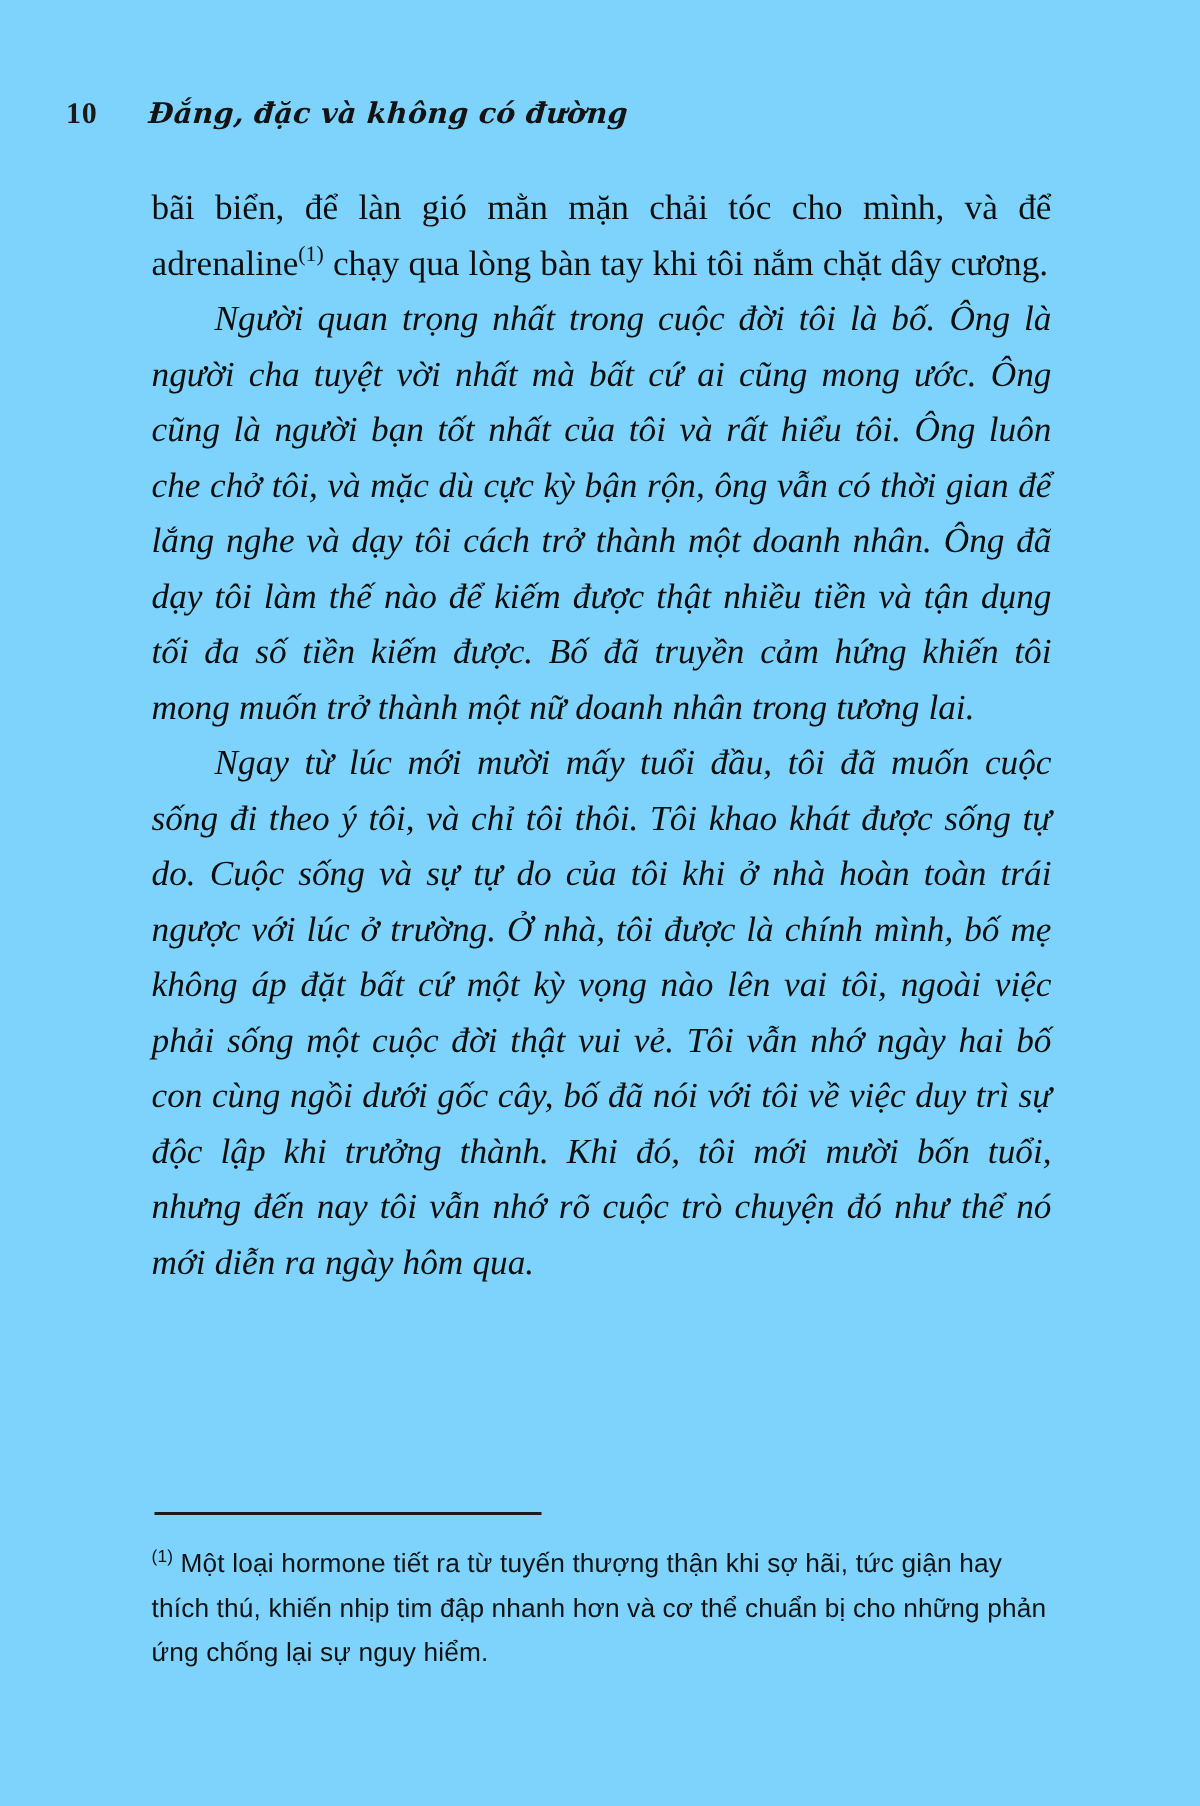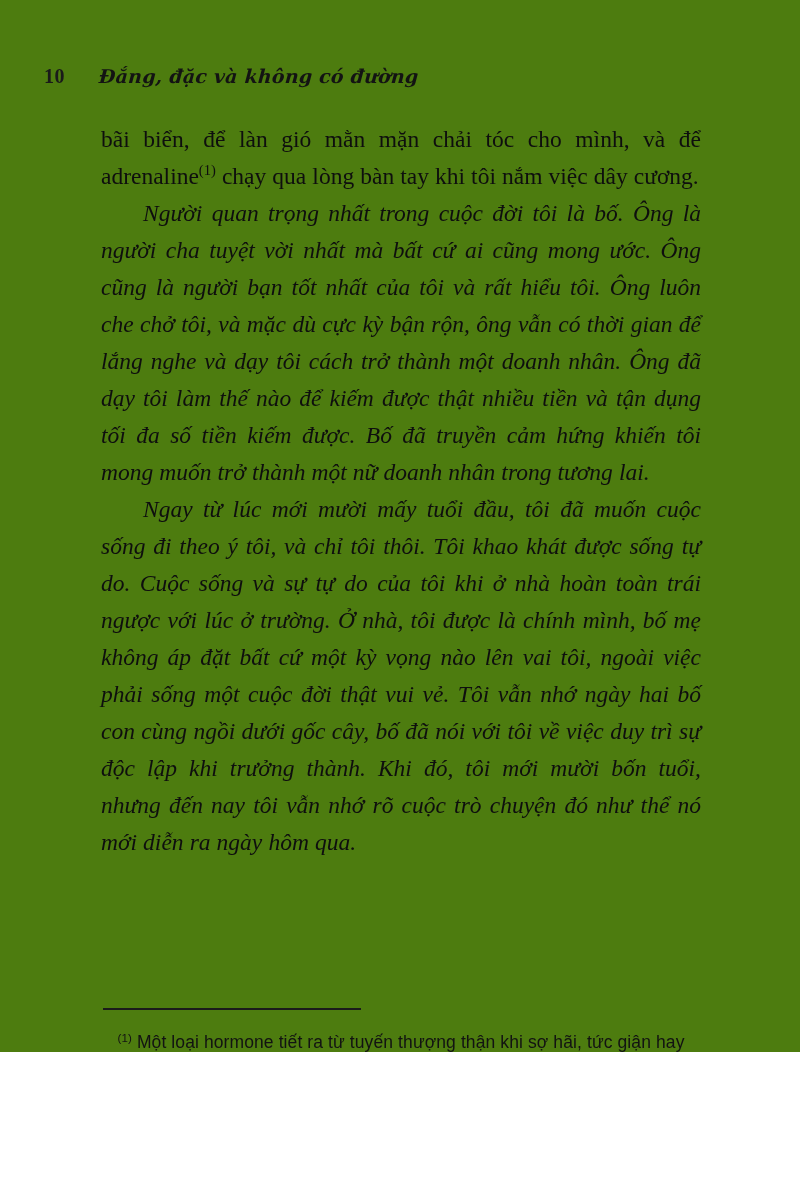--- a/index.html
+++ b/index.html
@@ -5,22 +5,22 @@
 <style>
   html, body {
     margin: 0;
     padding: 0;
     background: #ffffff;
   }
 
   .page {
     position: relative;
     width: 800px;
-    height: 1052px;
-    background: #4d7c0f;
+    height: 1204px;
+    background: #7dd3fc;
     overflow: hidden;
     box-sizing: border-box;
   }
 
   
   .running-head {
     position: absolute;
     left: 0;
     top: 66px;
     width: 800px;
@@ -97,21 +97,21 @@
     border-top: 2.4px solid #1b1b1b;
     margin: 0 0 18px 2px;
   }
 
   .footnote-text {
     font-family: "Liberation Sans", "DejaVu Sans", sans-serif;
     font-size: 17.5px;
     line-height: 29.5px;
     color: #121212;
     margin: 0;
-    text-align: center;
+    text-align: left;
     letter-spacing: 0.1px;
   }
 
   .footnote-text sup {
     font-size: 0.66em;
     vertical-align: 0.55em;
     line-height: 0;
   }
 </style>
 </head>
@@ -119,21 +119,21 @@
 
 <div class="page">
 
   <div class="running-head">
     <span class="folio">10</span>
     <span class="head-title">Đắng, đặc và không có đường</span>
   </div>
 
   <div class="textblock">
 
-    <p class="para"><span>bãi biển, để làn gió mằn mặn chải tóc cho mình, và để adrenaline</span><sup>(1)</sup><span> chạy qua lòng bàn tay khi tôi nắm việc dây cương.</span></p>
+    <p class="para"><span>bãi biển, để làn gió mằn mặn chải tóc cho mình, và để adrenaline</span><sup>(1)</sup><span> chạy qua lòng bàn tay khi tôi nắm chặt dây cương.</span></p>
 
     <p class="para indent">Người quan trọng nhất trong cuộc đời tôi là bố. Ông là người cha tuyệt vời nhất mà bất cứ ai cũng mong ước. Ông cũng là người bạn tốt nhất của tôi và rất hiểu tôi. Ông luôn che chở tôi, và mặc dù cực kỳ bận rộn, ông vẫn có thời gian để lắng nghe và dạy tôi cách trở thành một doanh nhân. Ông đã dạy tôi làm thế nào để kiếm được thật nhiều tiền và tận dụng tối đa số tiền kiếm được. Bố đã truyền cảm hứng khiến tôi mong muốn trở thành một nữ doanh nhân trong tương lai.</p>
 
     <p class="para indent">Ngay từ lúc mới mười mấy tuổi đầu, tôi đã muốn cuộc sống đi theo ý tôi, và chỉ tôi thôi. Tôi khao khát được sống tự do. Cuộc sống và sự tự do của tôi khi ở nhà hoàn toàn trái ngược với lúc ở trường. Ở nhà, tôi được là chính mình, bố mẹ không áp đặt bất cứ một kỳ vọng nào lên vai tôi, ngoài việc phải sống một cuộc đời thật vui vẻ. Tôi vẫn nhớ ngày hai bố con cùng ngồi dưới gốc cây, bố đã nói với tôi về việc duy trì sự độc lập khi trưởng thành. Khi đó, tôi mới mười bốn tuổi, nhưng đến nay tôi vẫn nhớ rõ cuộc trò chuyện đó như thể nó mới diễn ra ngày hôm qua.</p>
 
   </div>
 
   <div class="footnote-area">
     <hr class="footnote-rule">
     <p class="footnote-text"><sup>(1)</sup><span> Một loại hormone tiết ra từ tuyến thượng thận khi sợ hãi, tức giận hay thích thú, khiến nhịp tim đập nhanh hơn và cơ thể chuẩn bị cho những phản ứng chống lại sự nguy hiểm.</span></p>

